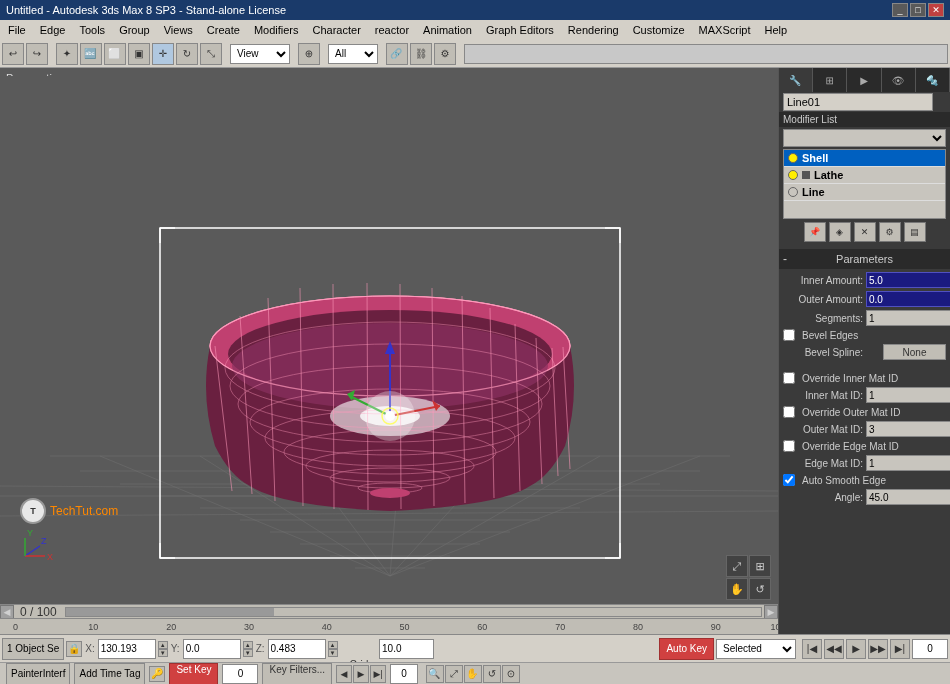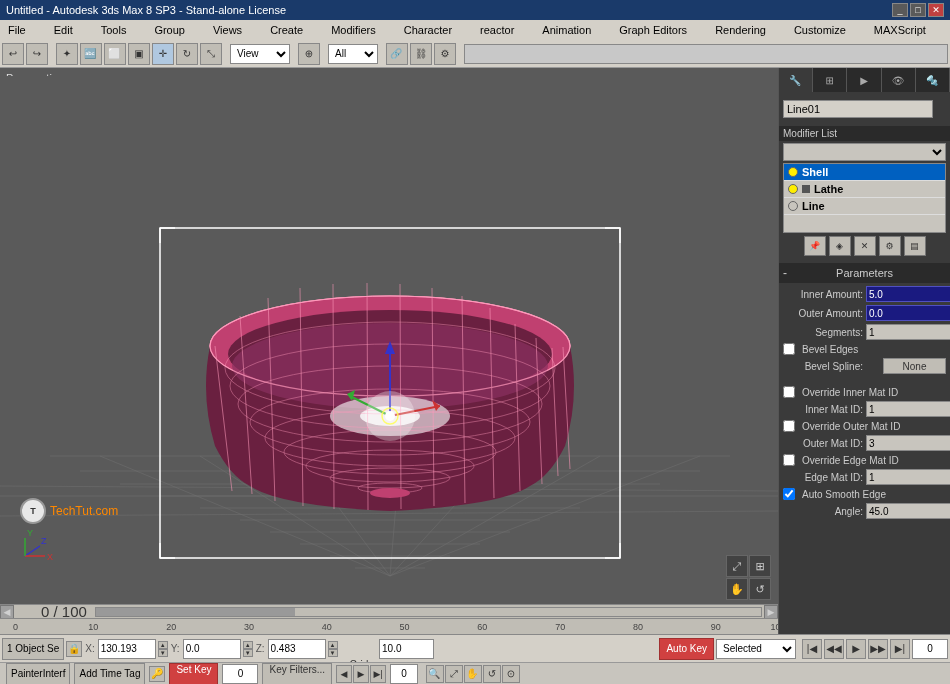--- a/index.html
+++ b/index.html
@@ -31,21 +31,21 @@
 
     
     #menubar {
       background: #d4d0c8;
       height: 20px;
       display: flex;
       align-items: center;
       padding: 0 2px;
       color: #000;
       font-size: 11px;
-      gap: 16px;
+      gap: 2px;
     }
     .menu-item {
       padding: 2px 6px;
       cursor: pointer;
       white-space: nowrap;
     }
 
     
     #toolbar {
       background: #d4d0c8;
@@ -131,21 +131,21 @@
       cursor: pointer;
       border-right: 1px solid #555;
       color: #aaa;
     }
     .panel-tab.active { background: #3a3a3a; color: white; }
 
     
     #obj-name-row {
       display: flex;
       align-items: flex-end;
-      padding: 8px 4px;
+      padding: 1px 4px;
       gap: 19px;
     }
     #obj-name-input {
       flex: 1;
       height: 18px;
       background: #d4d0c8;
       border: 1px solid #888;
       font-size: 11px;
       padding: 0 3px;
       color: #000;
@@ -331,21 +331,21 @@
       background: #c0bdb5;
       height: 14px;
       display: flex;
       align-items: center;
       border-top: 1px solid #888;
     }
     #vscroll-left { width: 14px; height: 14px; background: #a0a0a0; border: 1px solid #777; display:flex;align-items:center;justify-content:center;font-size:9px;cursor:pointer; }
     #vscroll-right { width: 14px; height: 14px; background: #a0a0a0; border: 1px solid #777; display:flex;align-items:center;justify-content:center;font-size:9px;cursor:pointer; }
     #vscroll-track { flex:1; background:#c0bdb5; border:1px solid #888; height:10px; margin:0 2px; position:relative; }
     #vscroll-thumb { position:absolute; left:0; top:0; width:30%; height:100%; background:#999; }
-    #vscroll-page { font-size:15px; color:#333; padding: 0 6px; margin-left: 21px; }
+    #vscroll-page { font-size:12px; color:#333; padding: 0 6px; }
 
     
     #statusbar {
       height: 28px;
       background: #d4d0c8;
       display: flex;
       align-items: center;
       gap: 2px;
       padding: 0 2px;
       border-top: 1px solid #888;
@@ -542,21 +542,21 @@
     <span>Untitled - Autodesk 3ds Max 8 SP3 - Stand-alone License</span>
     <div id="titlebar-controls">
       <div class="title-btn">_</div>
       <div class="title-btn">□</div>
       <div class="title-btn close">✕</div>
     </div>
   </div>
 
   <div id="menubar">
     <div class="menu-item">File</div>
-    <div class="menu-item">Edit</div>
+    <div class="menu-item">Edge</div>
     <div class="menu-item">Tools</div>
     <div class="menu-item">Group</div>
     <div class="menu-item">Views</div>
     <div class="menu-item">Create</div>
     <div class="menu-item">Modifiers</div>
     <div class="menu-item">Character</div>
     <div class="menu-item">reactor</div>
     <div class="menu-item">Animation</div>
     <div class="menu-item">Graph Editors</div>
     <div class="menu-item">Rendering</div>

